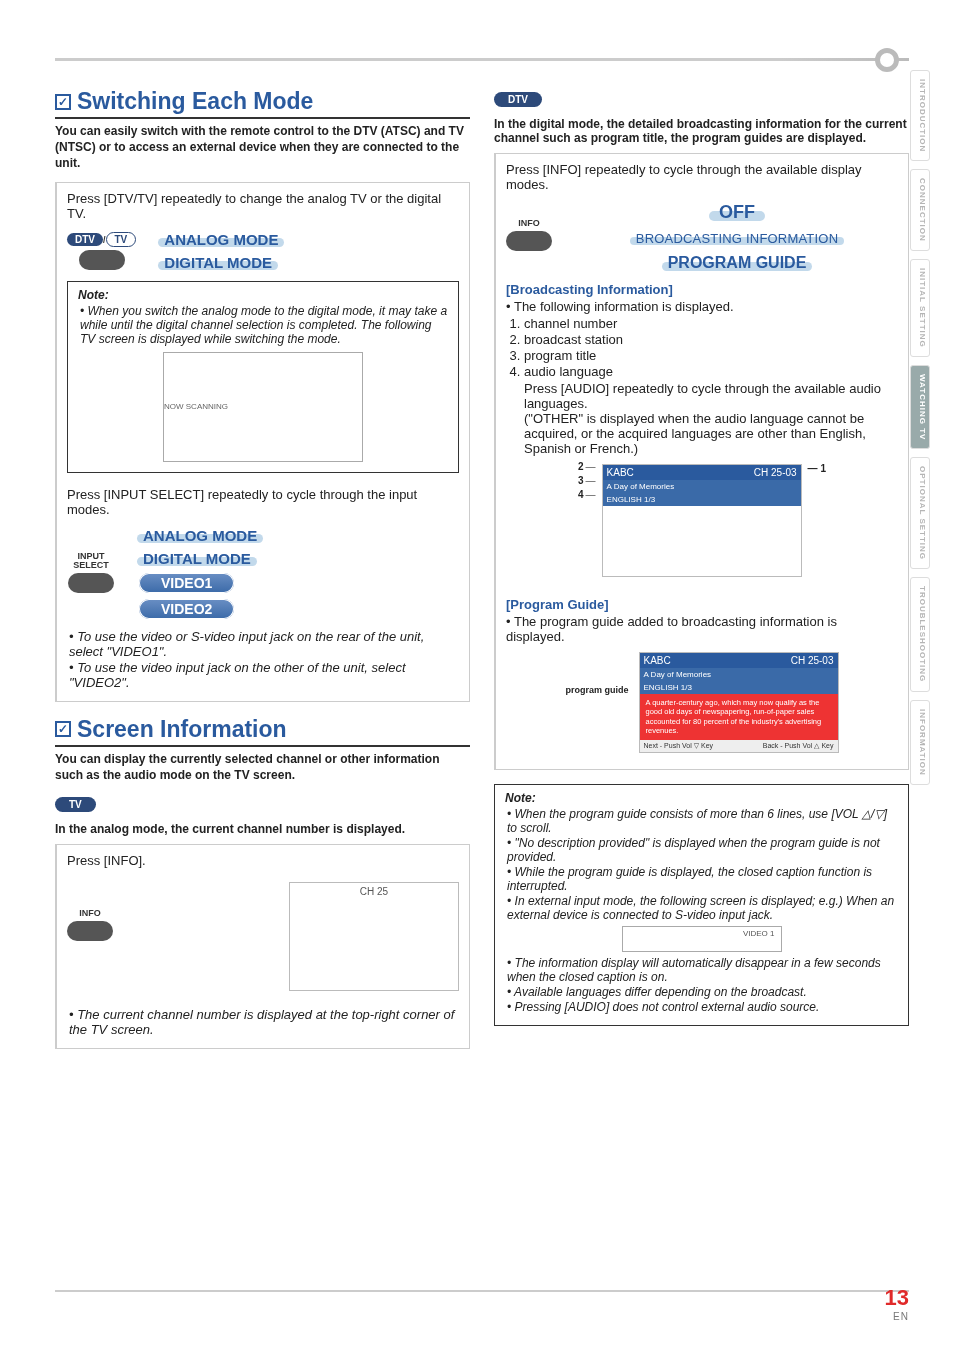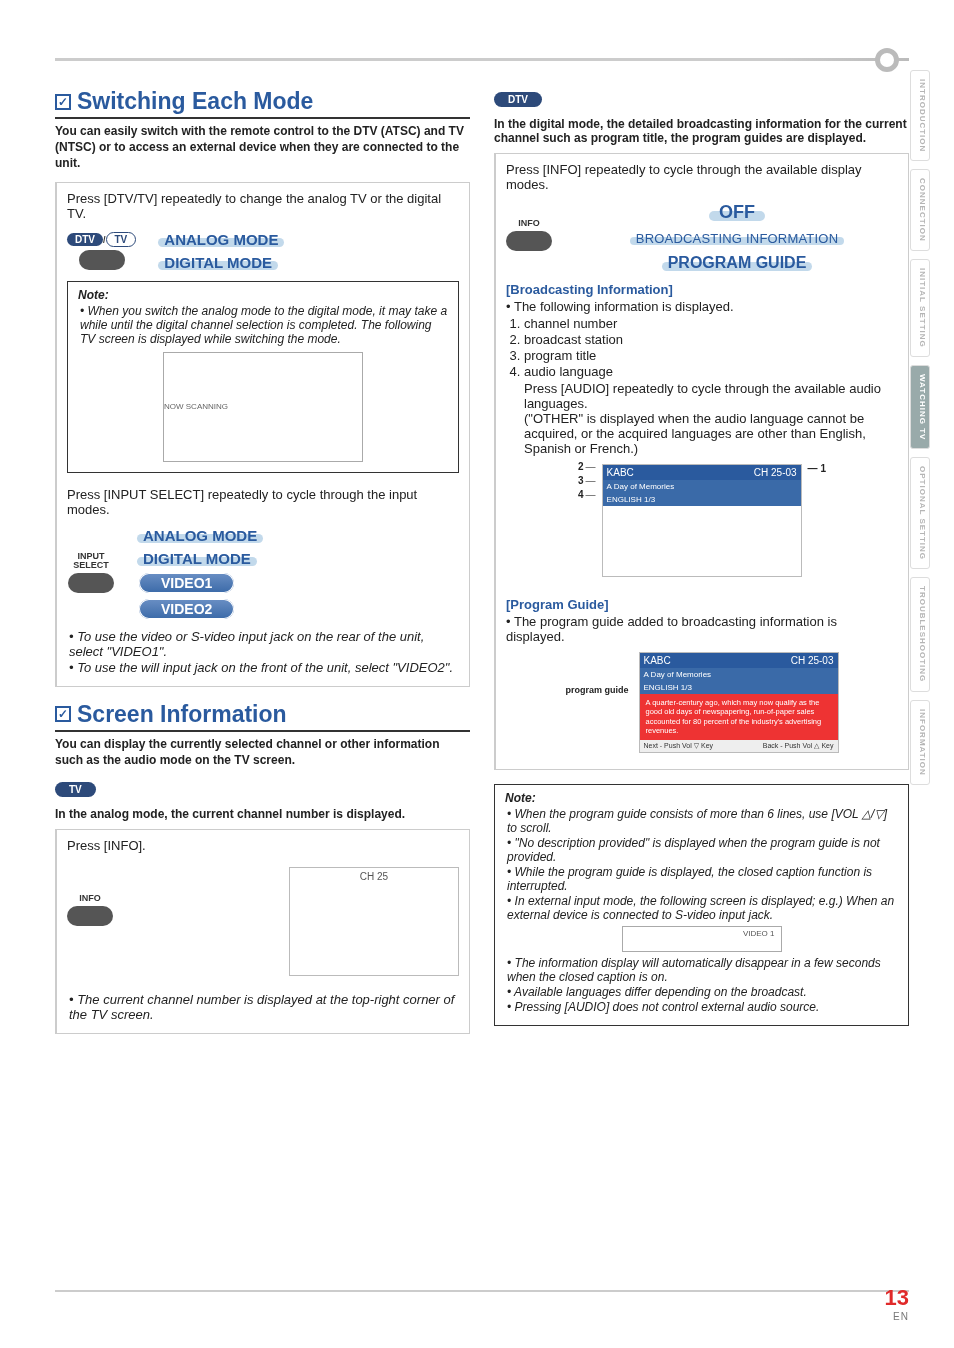--- a/index.html
+++ b/index.html
@@ -153,21 +153,21 @@
           </div>
           <div class="modes">
             <span class="mode">ANALOG MODE</span>
             <span class="mode">DIGITAL MODE</span>
             <span class="mode-badge">VIDEO1</span>
             <span class="mode-badge">VIDEO2</span>
           </div>
         </div>
         <ul class="bul">
           <li>To use the video or S-video input jack on the rear of the unit, select "VIDEO1".</li>
-          <li>To use the will input jack on the front of the unit, select "VIDEO2".</li>
+          <li>To use the video input jack on the other of the unit, select "VIDEO2".</li>
         </ul>
       </div>
 
       <h2 class="sec-title">
         <span class="checkbox">✓</span>
         <span>Screen Information</span>
       </h2>
       <p class="lead">You can display the currently selected channel or other information such as the audio mode on the TV screen.</p>
       <span class="tag">TV</span>
       <p class="sub">In the analog mode, the current channel number is displayed.</p>

